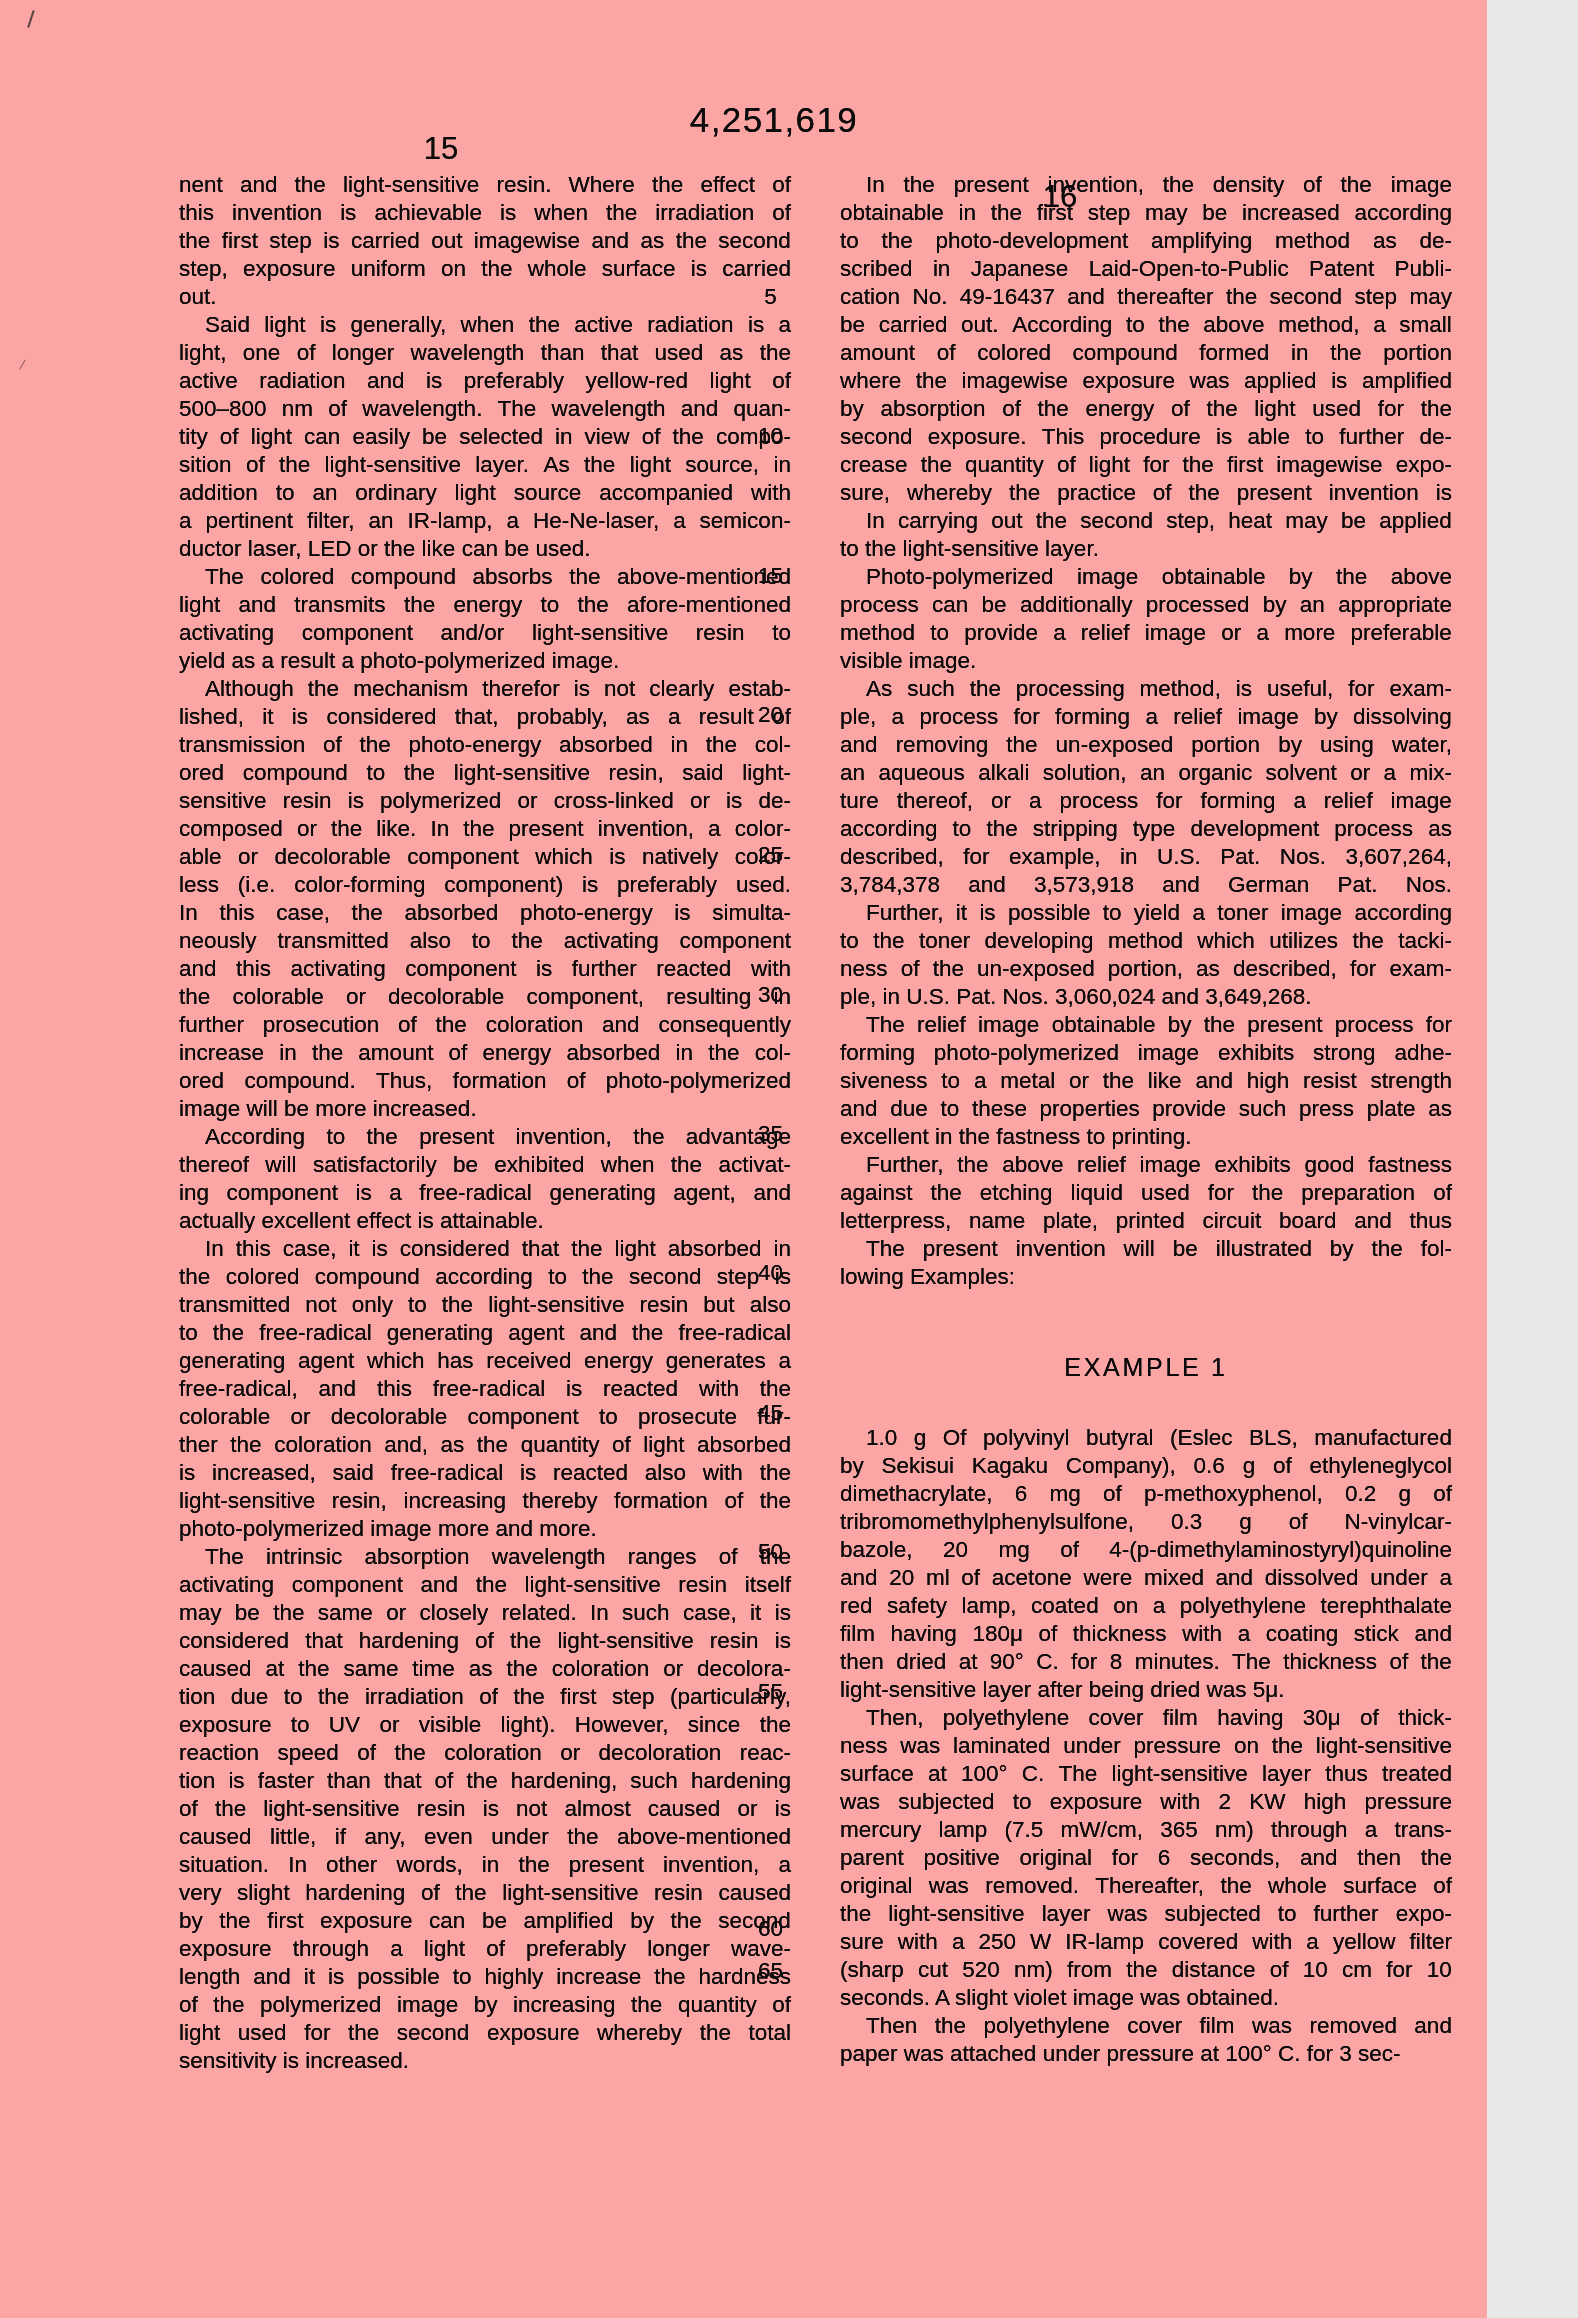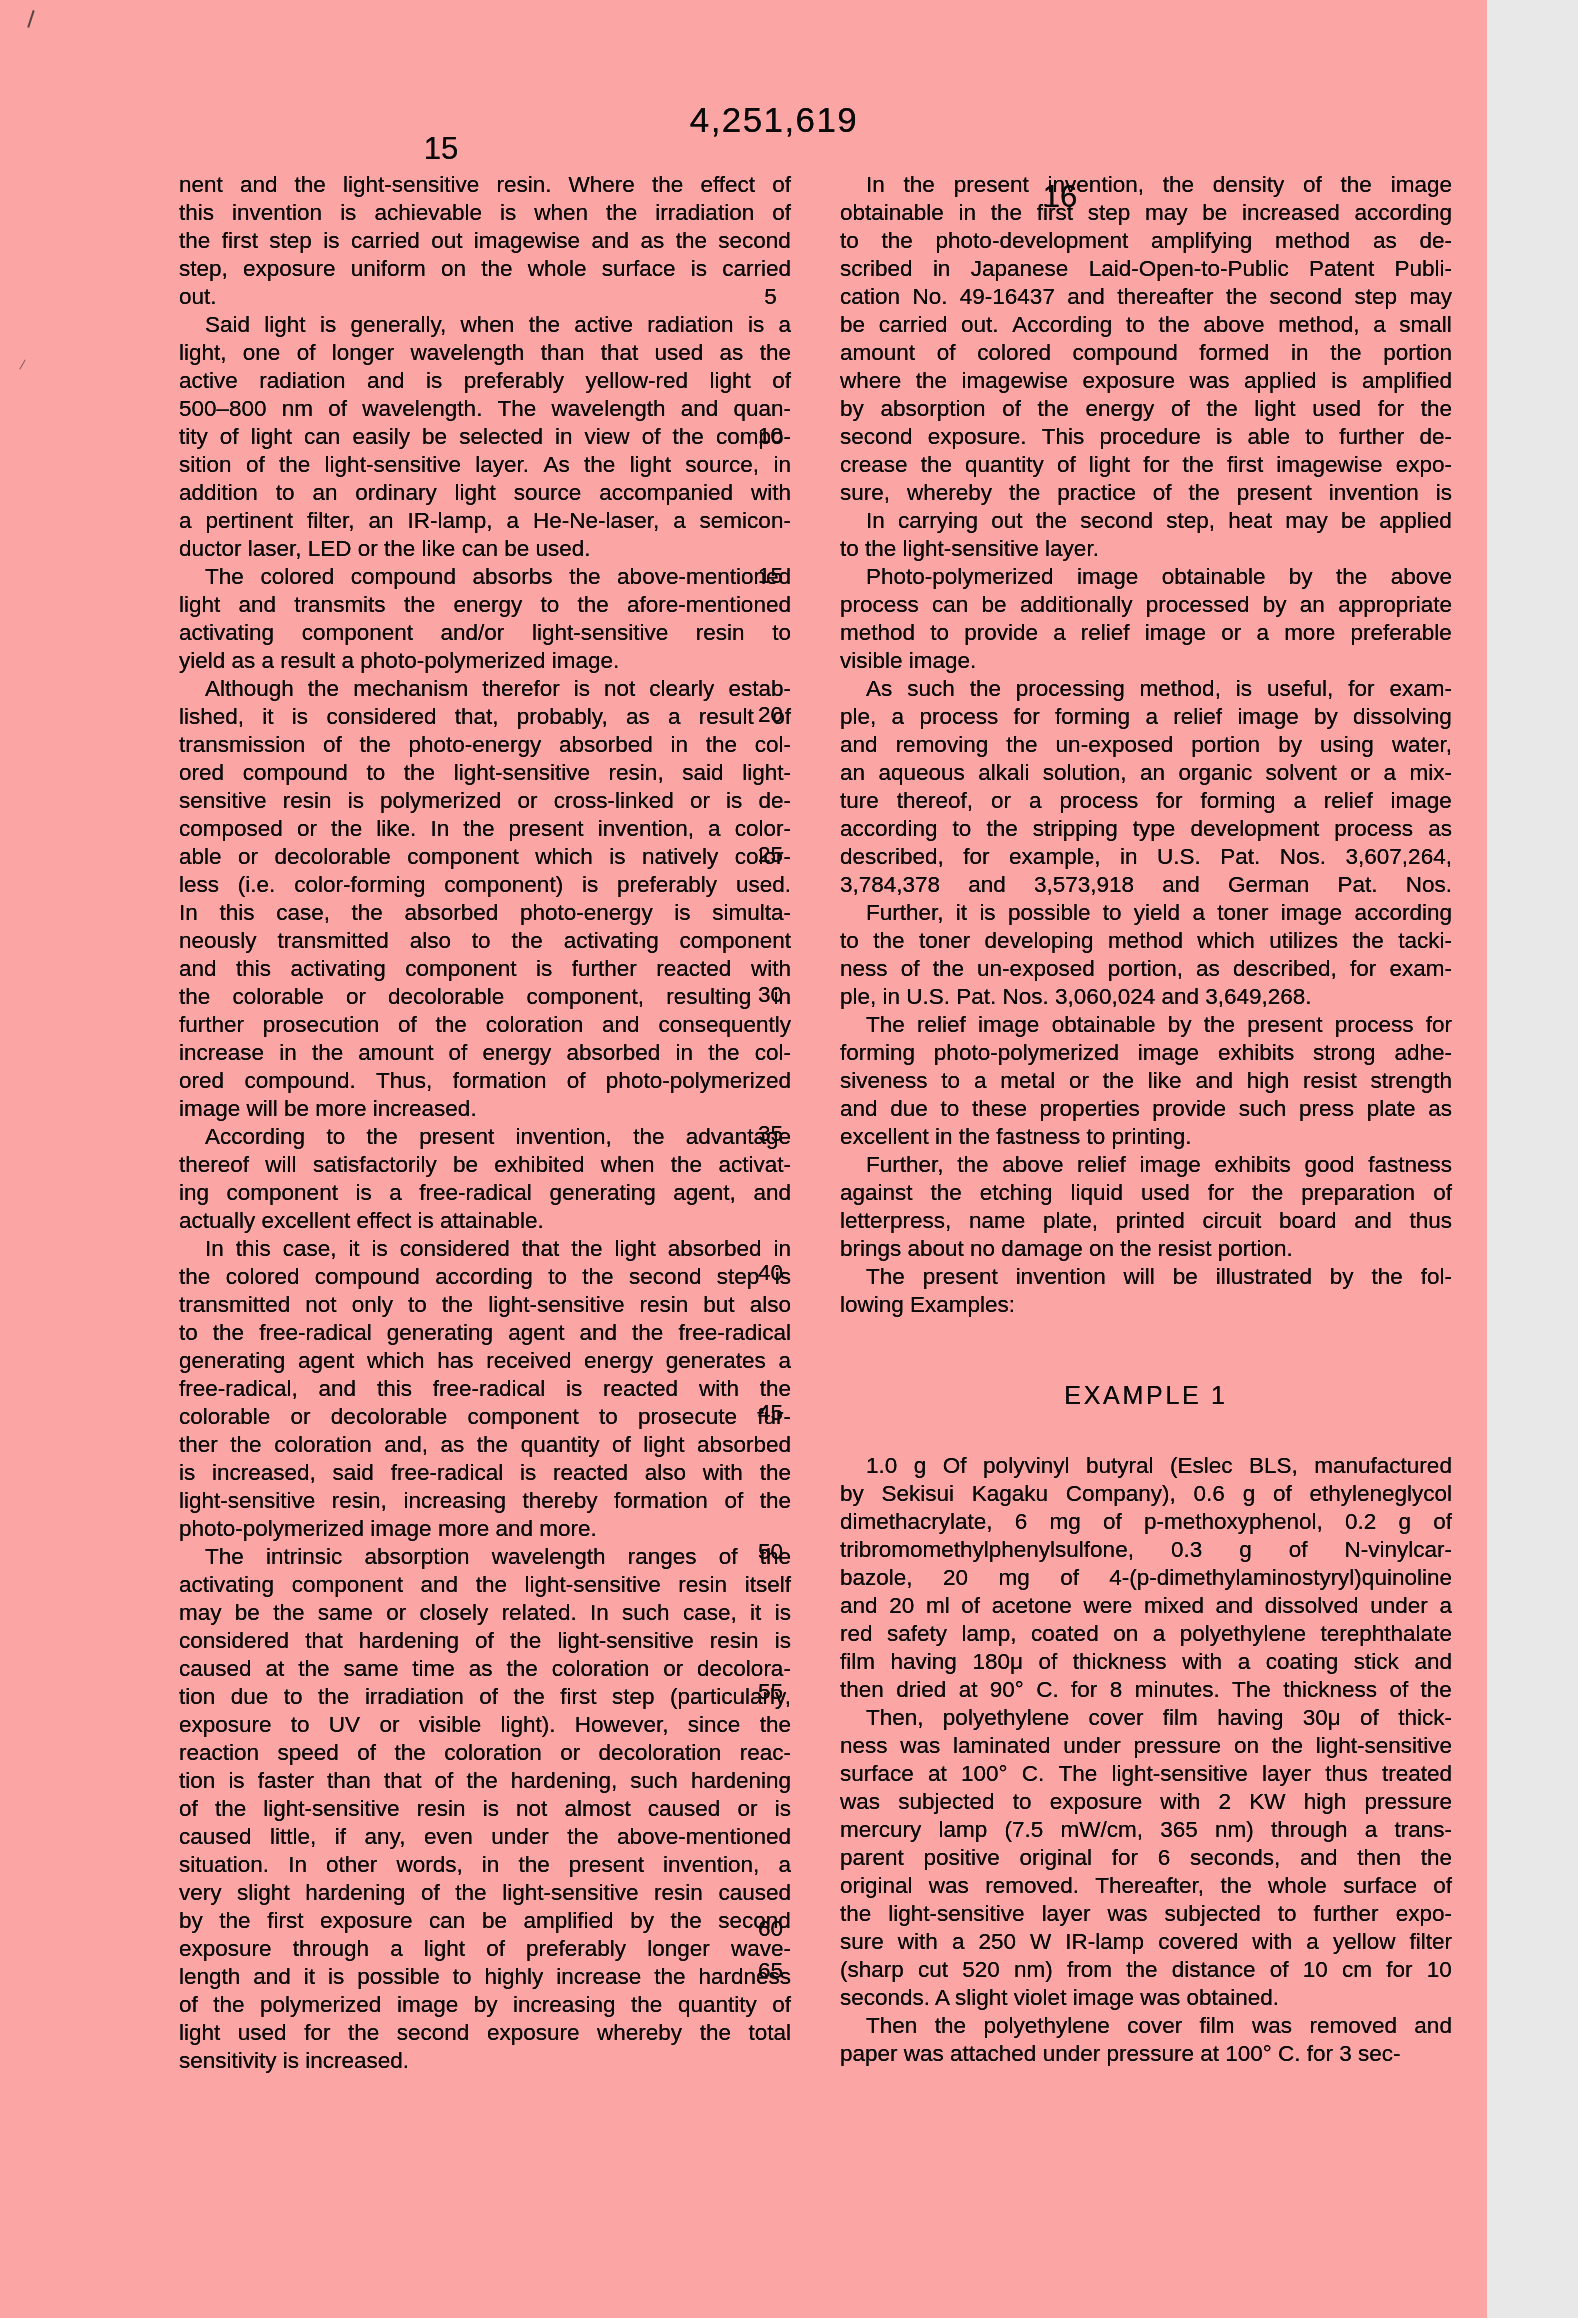--- a/index.html
+++ b/index.html
@@ -1097,21 +1097,20 @@
       <div class="line just">
         <span>letterpress,</span>
         <span>name</span>
         <span>plate,</span>
         <span>printed</span>
         <span>circuit</span>
         <span>board</span>
         <span>and</span>
         <span>thus</span>
       </div>
-      <div class="line">brings about no damage on the resist portion.</div>
       <div class="line indent just">
         <span>The</span>
         <span>present</span>
         <span>invention</span>
         <span>will</span>
         <span>be</span>
         <span>illustrated</span>
         <span>by</span>
         <span>the</span>
         <span>fol-</span>
@@ -1204,20 +1203,21 @@
         <span>90°</span>
         <span>C.</span>
         <span>for</span>
         <span>8</span>
         <span>minutes.</span>
         <span>The</span>
         <span>thickness</span>
         <span>of</span>
         <span>the</span>
       </div>
+      <div class="line">light-sensitive layer after being dried was 5μ.</div>
       <div class="line indent just">
         <span>Then,</span>
         <span>polyethylene</span>
         <span>cover</span>
         <span>film</span>
         <span>having</span>
         <span>30μ</span>
         <span>of</span>
         <span>thick-</span>
       </div>

